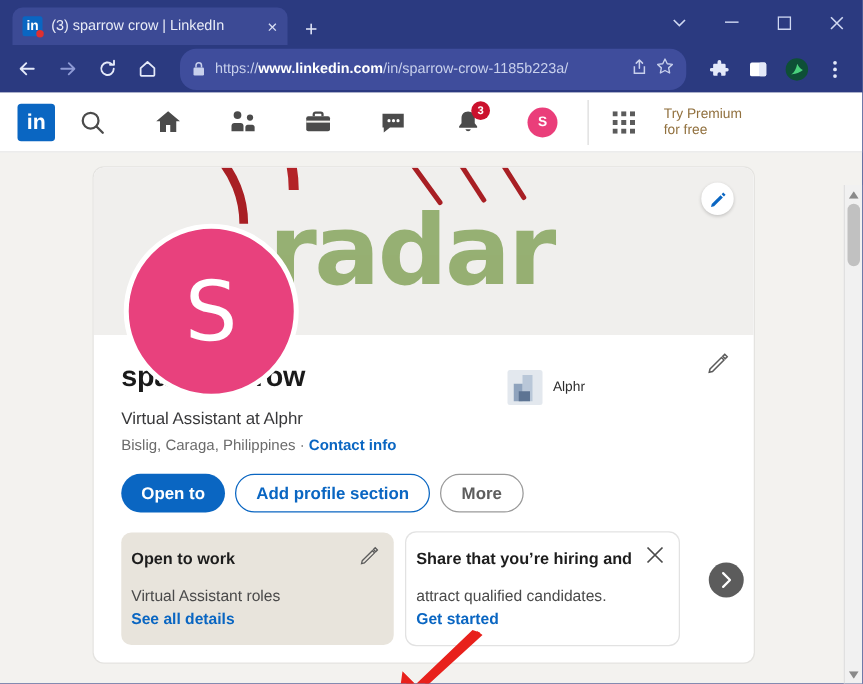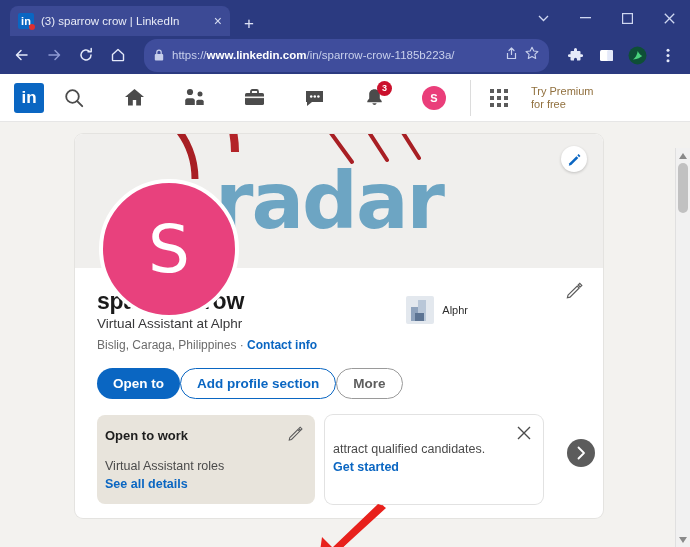--- a/index.html
+++ b/index.html
@@ -115,58 +115,58 @@
   
   .content { position: relative; height: calc(100% - 49px); padding: 10px 0 0 0; }
   .profile-card {
     position: absolute; left: 75px; top: 12px; width: 528px;
     background: #ffffff; border-radius: 8px; overflow: hidden;
     box-shadow: 0 0 0 1px rgba(0,0,0,0.06);
   }
   .banner { height: 134px; position: relative; background: #f0efed; overflow: hidden; }
   .banner .watermark {
     position: absolute; left: 140px; top: 22px;
-    font-size: 78px; font-weight: bold; color: #0369a1;
+    font-size: 78px; font-weight: bold; color: #4d7c0f;
     opacity: .55; letter-spacing: -2px; font-family: "DejaVu Sans", sans-serif;
   }
   .banner-edit {
     position: absolute; right: 16px; top: 12px;
     width: 26px; height: 26px; border-radius: 50%; background: #fff;
     display: flex; align-items: center; justify-content: center;
     box-shadow: 0 1px 3px rgba(0,0,0,.2); cursor: pointer;
   }
   .avatar-big {
     position: absolute; left: 24px; top: 45px;
     width: 140px; height: 140px; border-radius: 50%;
     background: #e8417d; border: 4px solid #fff;
     display: flex; align-items: center; justify-content: center;
     color: #fff; font-size: 66px; font-weight: normal;
     font-family: "DejaVu Sans", sans-serif; z-index: 3;
   }
   .profile-body { padding: 20px 22px 14px 22px; position: relative; min-height: 150px; }
   .profile-edit { position: absolute; right: 20px; top: 14px; cursor: pointer; }
   .pname { font-size: 23px; font-weight: bold; color: #1a1a1a; letter-spacing: -.2px; }
-  .pheadline { font-size: 13.5px; color: #38383a; margin-top: 1px; }
+  .pheadline { font-size: 13.5px; color: #38383a; margin-top: 12px; }
   .plocation { font-size: 12px; color: #6b6b6b; margin-top: 7px; }
   .plocation a { color: #0a66c2; font-weight: bold; text-decoration: none; cursor: pointer; }
 
   .company-chip {
     position: absolute; right: 135px; top: 28px;
     display: flex; align-items: center; gap: 8px;
   }
   .company-logo {
     width: 28px; height: 28px; background: #e3e8ee; position: relative; border-radius: 2px;
   }
   .company-logo i { position: absolute; display: block; }
   .company-logo .b1 { left: 5px;  top: 11px; width: 7px;  height: 14px; background: #8fa3bd; }
   .company-logo .b2 { left: 12px; top: 4px;  width: 8px;  height: 21px; background: #b9c7d8; }
   .company-logo .b3 { left: 9px;  top: 17px; width: 9px;  height: 8px;  background: #5d7493; }
   .company-name { font-size: 11px; color: #2e2e2e; }
 
-  .btn-row { display: flex; align-items: flex-end; gap: 0; margin-top: 16px; }
+  .btn-row { display: flex; align-items: flex-end; gap: 8px; margin-top: 16px; }
   .btn {
     height: 31px; border-radius: 16px; padding: 0 16px;
     display: flex; align-items: center; justify-content: center;
     font-size: 13.5px; font-weight: bold; cursor: pointer; white-space: nowrap;
   }
   .btn-primary { background: #0a66c2; color: #fff; }
   .btn-outline-blue { background: #fff; color: #0a66c2; border: 1.5px solid #0a66c2; }
   .btn-outline-gray { background: #fff; color: #5e5e5e; border: 1.5px solid #9a9a9a; }
 
   
@@ -476,20 +476,21 @@
               <div class="pcard-link">See all details</div>
               <div class="pcard-action">
                 <svg width="15" height="15" viewBox="0 0 17 17">
                   <path d="M2 13.2l9.2-9.2 2 2L4 15.2l-2.6.6z" fill="none" stroke="#5b5b5b" stroke-width="1.2"></path>
                   <path d="M12.2 3l1.6-1.6 2 2L14.2 5z" fill="none" stroke="#5b5b5b" stroke-width="1.2"></path>
                 </svg>
               </div>
             </div>
 
             <div class="pcard white">
+              <div class="pcard-title">Share that you’re hiring and</div>
               <div class="pcard-sub">attract qualified candidates.</div>
               <div class="pcard-link">Get started</div>
               <div class="pcard-action">
                 <svg width="14" height="14" viewBox="0 0 14 14">
                   <path d="M1 1l12 12M13 1L1 13" stroke="#4b4b4b" stroke-width="1.4"></path>
                 </svg>
               </div>
             </div>
 
             <div class="carousel-next">

